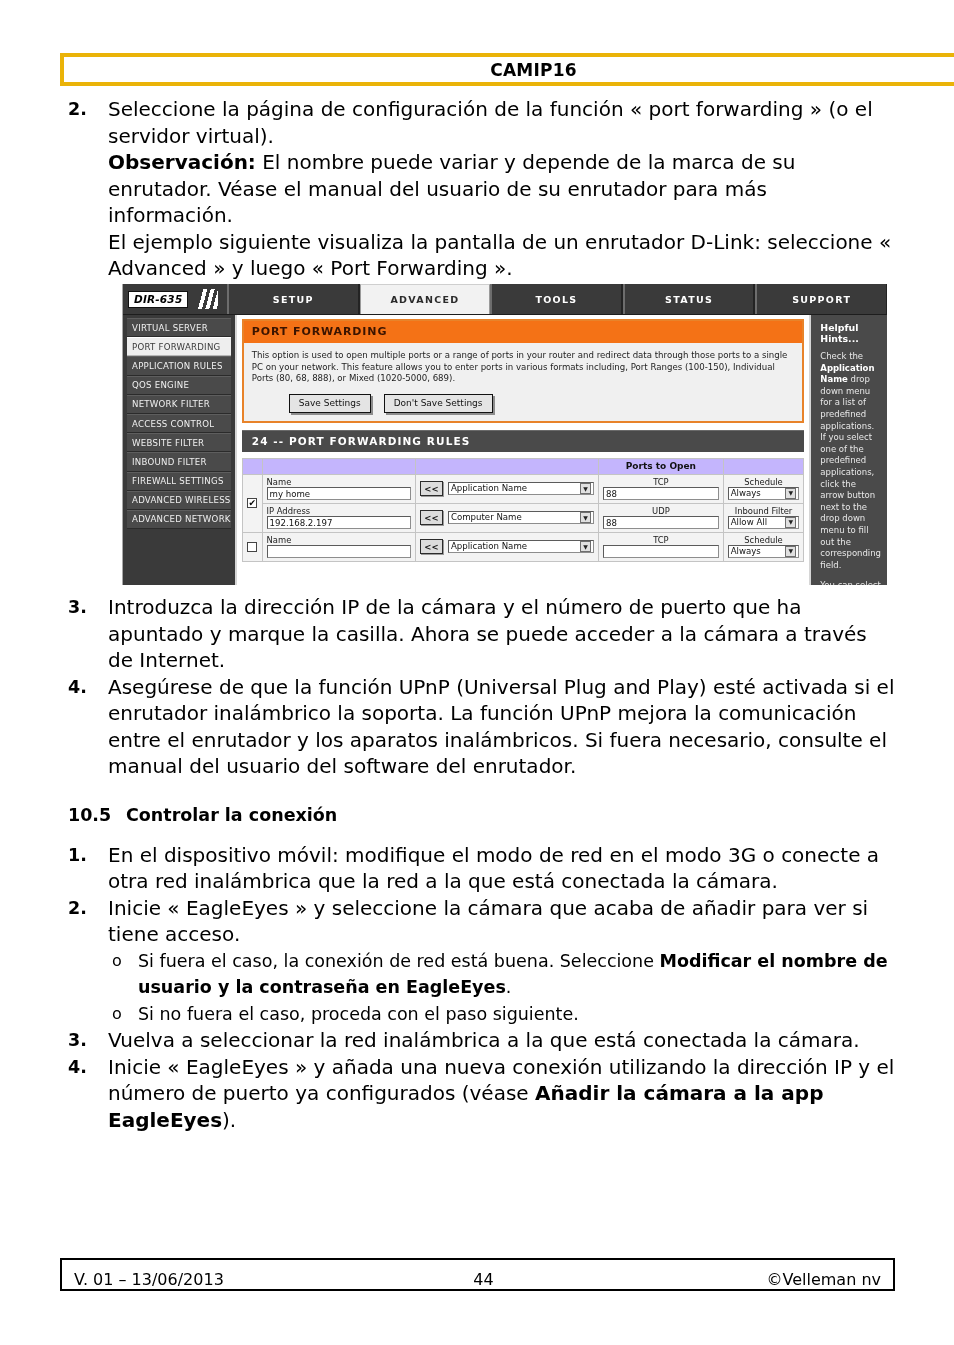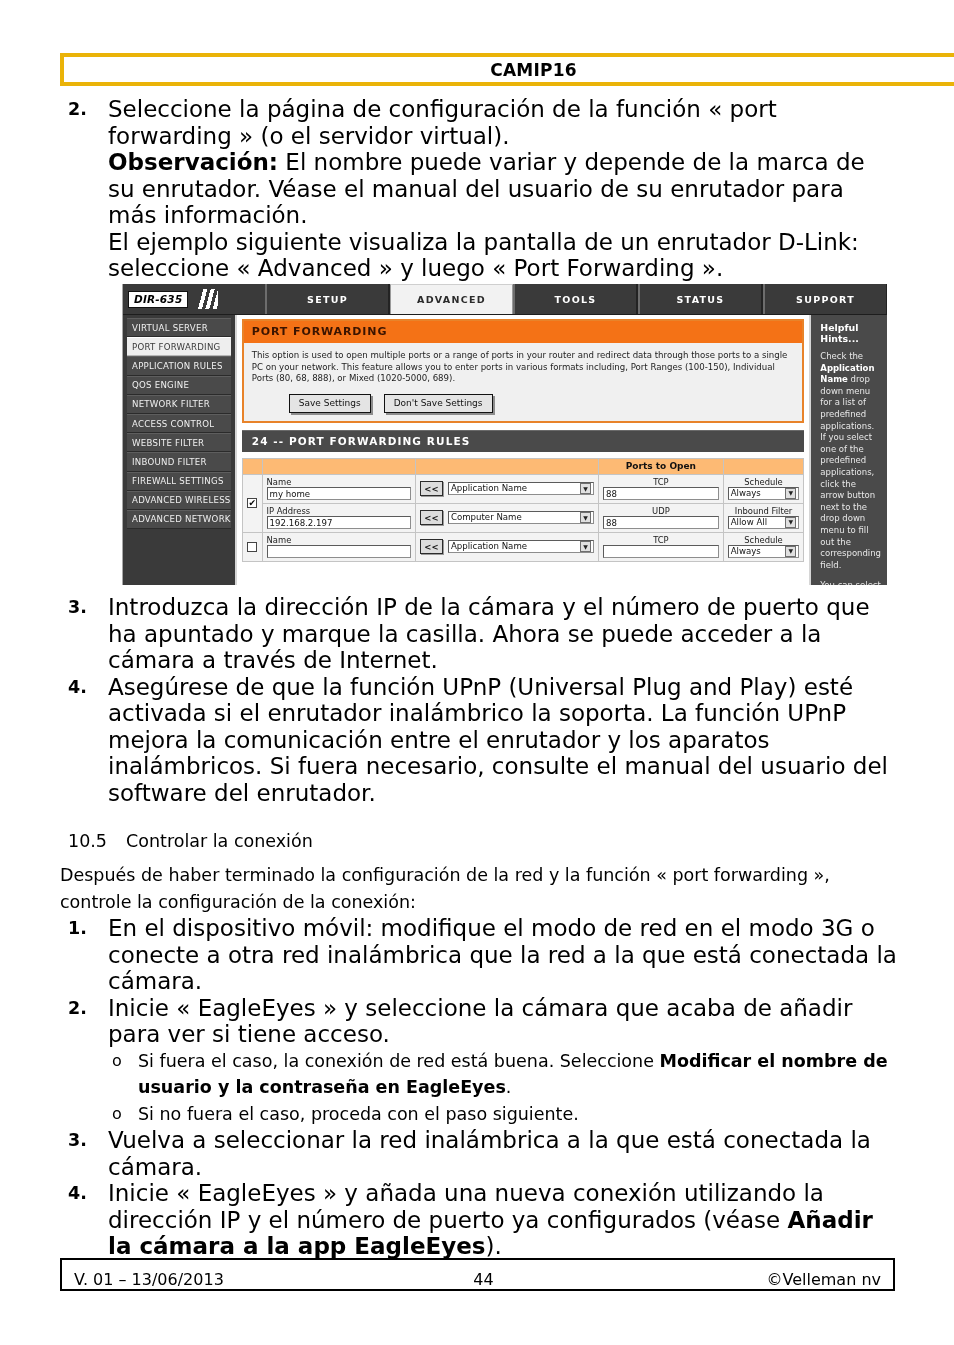--- a/index.html
+++ b/index.html
@@ -59,21 +59,21 @@
     flex: 0 0 48px;
     font-size: 17.5px;
     font-weight: bold;
     line-height: 26.5px;
     text-align: left;
     padding-left: 8px;
     box-sizing: border-box;
   }
   .num-body {
     flex: 1 1 auto;
-    font-size: 23px;
+    font-size: 20px;
     line-height: 26.5px;
   }
   .para {
     font-size: 17.5px;
     line-height: 26.5px;
   }
   b, .b { font-weight: bold; }
 
   .sub-item {
     display: flex;
@@ -91,24 +91,24 @@
   .sub-body {
     flex: 1 1 auto;
     font-size: 17.5px;
     line-height: 26.5px;
   }
 
   .section-head {
     display: flex;
     align-items: flex-start;
     font-size: 17.5px;
-    font-weight: normal;
+    font-weight: bold;
     line-height: 26px;
     margin-top: 22px;
-    margin-bottom: 8px;
+    margin-bottom: 14px;
   }
   .section-num { flex: 0 0 66px; padding-left: 8px; box-sizing: border-box; }
 
   
   .fig {
     position: absolute;
     left: 122px;
     top: 284px;
     width: 765px;
     height: 301px;
@@ -127,21 +127,21 @@
 
   
   .r-topbar {
     height: 30px;
     background: #3a3a3a;
     display: flex;
     align-items: stretch;
     border-bottom: 1px solid #1d1d1d;
   }
   .r-logo {
-    width: 142px;
+    width: 104px;
     background: #3a3a3a;
     display: flex;
     align-items: center;
     padding-left: 5px;
     box-sizing: border-box;
     position: relative;
   }
   .r-logo-badge {
     background: #fff;
     color: #000;
@@ -272,21 +272,21 @@
     width: 100%;
     border-collapse: collapse;
     background: #fff;
   }
   .r-table td {
     border: 1px solid #c4c4c4;
     background: #f3f3f3;
     padding: 0;
     vertical-align: middle;
   }
-  .r-hdr-row td { height: 13px; background: #fdba74; }
+  .r-hdr-row td { height: 13px; background: #c4b5fd; }
   .c-chk  { width: 17px; }
   .c-name { width: 138px; }
   .c-app  { width: 165px; }
   .c-port { width: 112px; }
   .c-sched{ width: 72px; }
 
   .cell-pad { padding: 2px 4px 3px 4px; }
   .lbl { font-size: 8.4px; color: #1a1a1a; line-height: 10px; }
   .lbl-c { text-align: center; }
   .hdr-bold { font-size: 9px; font-weight: bold; color: #111; }
@@ -599,21 +599,20 @@
     <div class="num-item">
       <div class="num-marker">4.</div>
       <div class="num-body">Asegúrese de que la función UPnP (Universal Plug and Play) esté activada si el enrutador inalámbrico la soporta. La función UPnP mejora la comunicación entre el enrutador y los aparatos inalámbricos. Si fuera necesario, consulte el manual del usuario del software del enrutador.</div>
     </div>
 
     <div class="section-head">
       <span class="section-num">10.5</span>
       <span>Controlar la conexión</span>
     </div>
 
-    <div class="para">Después de haber terminado la configuración de la red y la función « port forwarding », controle la configuración de la conexión:</div>
 
     <div class="num-item">
       <div class="num-marker">1.</div>
       <div class="num-body">En el dispositivo móvil: modifique el modo de red en el modo 3G o conecte a otra red inalámbrica que la red a la que está conectada la cámara.</div>
     </div>
 
     <div class="num-item">
       <div class="num-marker">2.</div>
       <div class="num-body">Inicie « EagleEyes » y seleccione la cámara que acaba de añadir para ver si tiene acceso.</div>
     </div>

